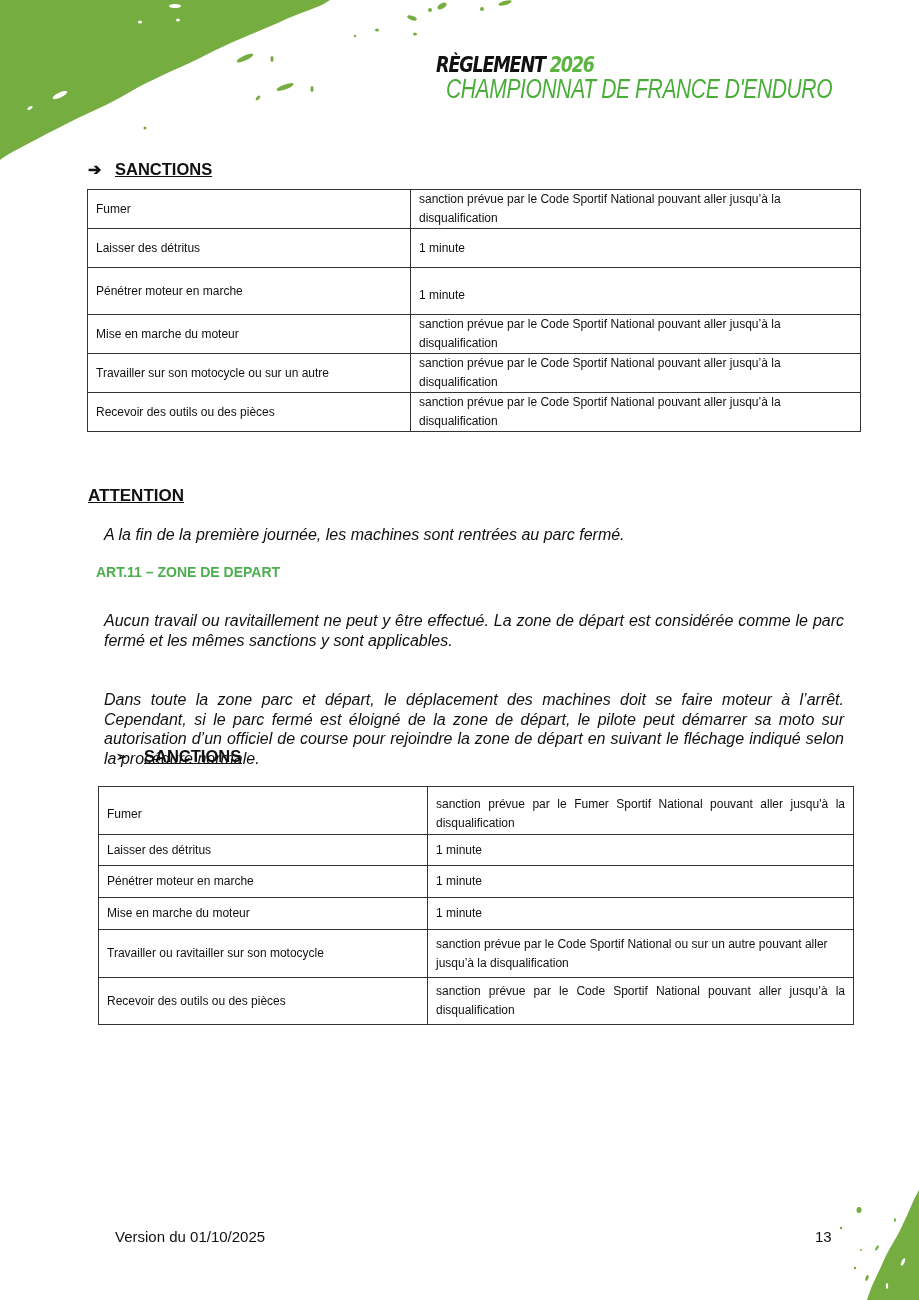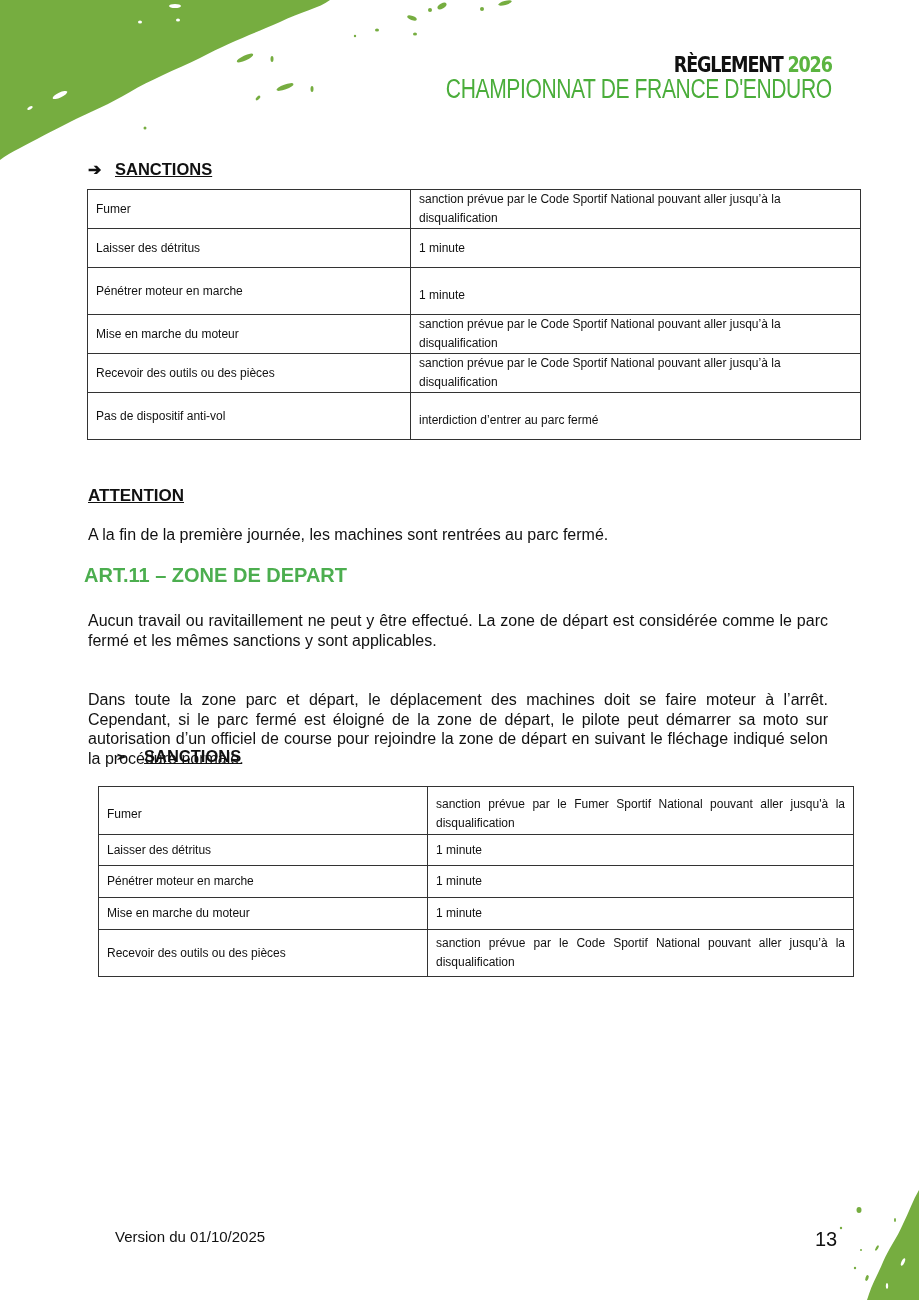--- a/index.html
+++ b/index.html
@@ -3,22 +3,22 @@
   <meta charset="utf-8">
   <style>
     html, body { margin: 0; padding: 0; background: #ffffff; }
     body {
       width: 919px; height: 1300px; position: relative; overflow: hidden;
       font-family: "Liberation Sans", sans-serif; color: #111111;
     }
     .deco-top { position: absolute; left: 0; top: 0; width: 540px; height: 170px; }
     .deco-bottom { position: absolute; right: 0; bottom: 0; width: 120px; height: 110px; }
     .header-logo {
-      position: absolute; right: 87px; top: 54px; text-align: right;
-      line-height: 1;
+      position: absolute; right: 87px; top: 54px; 
+      font-style: italic; line-height: 1;
     }
     .logo-line1 { font-family: "DejaVu Sans", sans-serif; font-weight: bold; font-size: 22px; letter-spacing: -1.5px; transform: scaleX(0.8); transform-origin: right; display: block; }
     .logo-line1 .reg { color: #111111; }
     .logo-line1 .year { color: #5bb440; }
     .logo-line2 { font-family: "Liberation Sans", sans-serif; font-size: 27px; color: #4aad3a; letter-spacing: -0.5px; transform: scaleX(0.78); transform-origin: right; display: block; margin-top: 0px; }
 
     .section-heading {
       position: absolute; left: 88px; font-weight: bold; font-size: 16.5px;
       display: flex; align-items: center;
     }
@@ -35,28 +35,28 @@
     #table1 { left: 87px; top: 189px; width: 774px; }
     #table1 td:first-child { width: 306px; }
     #table1 td { height: 38px; }
     #table2 { left: 98px; top: 786px; width: 756px; }
     #table2 td:first-child { width: 312px; }
 
     .attention {
       position: absolute; left: 88px; top: 486px; font-weight: bold; font-size: 17px;
       text-decoration: underline;
     }
-    .body-text { position: absolute; left: 88px; font-size: 16px; line-height: 19.5px; }
+    .body-text { position: absolute; left: 104px; font-size: 16px; line-height: 19.5px; font-style: italic; }
     .art-title {
-      position: absolute; left: 84px; top: 564px; font-weight: bold; font-size: 20px;
+      position: absolute; left: 96px; top: 564px; font-weight: bold; font-size: 14px;
       color: #4cae4f;
     }
     .para { width: 740px; text-align: justify; }
     .footer-version { position: absolute; left: 115px; top: 1228px; font-size: 15px; }
-    .footer-page { position: absolute; left: 815px; top: 1228px; font-size: 20px; }
+    .footer-page { position: absolute; left: 815px; top: 1228px; font-size: 15px; }
   </style>
 </head>
 <body>
 
 <svg class="deco-top" viewBox="0 0 540 170">
   <path d="M0,0 L330,0 C320,8 300,12 280,22 C250,35 230,42 200,58 C175,70 150,80 130,92 C110,104 90,112 70,122 C50,132 35,140 20,148 C12,152 5,156 0,160 Z" fill="#76ad40"></path>
   <ellipse cx="60" cy="95" rx="8" ry="2.5" fill="#fff" transform="rotate(-25 60 95)"></ellipse>
   <ellipse cx="175" cy="6" rx="6" ry="2" fill="#fff"></ellipse>
   <ellipse cx="140" cy="22" rx="2" ry="1.5" fill="#fff"></ellipse>
   <ellipse cx="178" cy="20" rx="2" ry="1.5" fill="#fff"></ellipse>
@@ -99,26 +99,26 @@
     </tr>
     <tr>
       <td>Pénétrer moteur en marche</td>
       <td style="padding-top:8px;">1 minute</td>
     </tr>
     <tr>
       <td>Mise en marche du moteur</td>
       <td>sanction prévue par le Code Sportif National pouvant aller jusqu’à la disqualification</td>
     </tr>
     <tr>
-      <td>Recevoir des outils ou des pièces</td>
+      <td style="text-align:justify;">Travailler sur son motocycle ou sur un autre</td>
       <td>sanction prévue par le Code Sportif National pouvant aller jusqu’à la disqualification</td>
     </tr>
     <tr>
-      <td>Pas de dispositif anti-vol</td>
-      <td style="padding-top:8px;">interdiction d’entrer au parc fermé</td>
+      <td>Recevoir des outils ou des pièces</td>
+      <td>sanction prévue par le Code Sportif National pouvant aller jusqu’à la disqualification</td>
     </tr>
   </tbody>
 </table>
 
 <div class="attention">ATTENTION</div>
 <div class="body-text" style="top:525px;">A la fin de la première journée, les machines sont rentrées au parc fermé.</div>
 
 <div class="art-title">ART.11 – ZONE DE DEPART</div>
 <div class="body-text para" style="top:611px;">Aucun travail ou ravitaillement ne peut y être effectué. La zone de départ est considérée comme le parc fermé et les mêmes sanctions y sont applicables.</div>
 <div class="body-text para" style="top:650px;margin-top:40px;">Dans toute la zone parc et départ, le déplacement des machines doit se faire moteur à l’arrêt. Cependant, si le parc fermé est éloigné de la zone de départ, le pilote peut démarrer sa moto sur autorisation d’un officiel de course pour rejoindre la zone de départ en suivant le fléchage indiqué selon la procédure normale.</div>
@@ -139,20 +139,24 @@
       <td>1 minute</td>
     </tr>
     <tr style="height:32px;">
       <td>Pénétrer moteur en marche</td>
       <td>1 minute</td>
     </tr>
     <tr style="height:32px;">
       <td>Mise en marche du moteur</td>
       <td>1 minute</td>
     </tr>
+    <tr style="height:48px;">
+      <td>Travailler ou ravitailler sur son motocycle</td>
+      <td>sanction prévue par le Code Sportif National ou sur un autre pouvant aller jusqu’à la disqualification</td>
+    </tr>
     <tr style="height:47px;">
       <td>Recevoir des outils ou des pièces</td>
       <td style="text-align:justify;">sanction prévue par le Code Sportif National pouvant aller jusqu’à la disqualification</td>
     </tr>
   </tbody>
 </table>
 
 <div class="footer-version">Version du 01/10/2025</div>
 <div class="footer-page">13</div>
 

